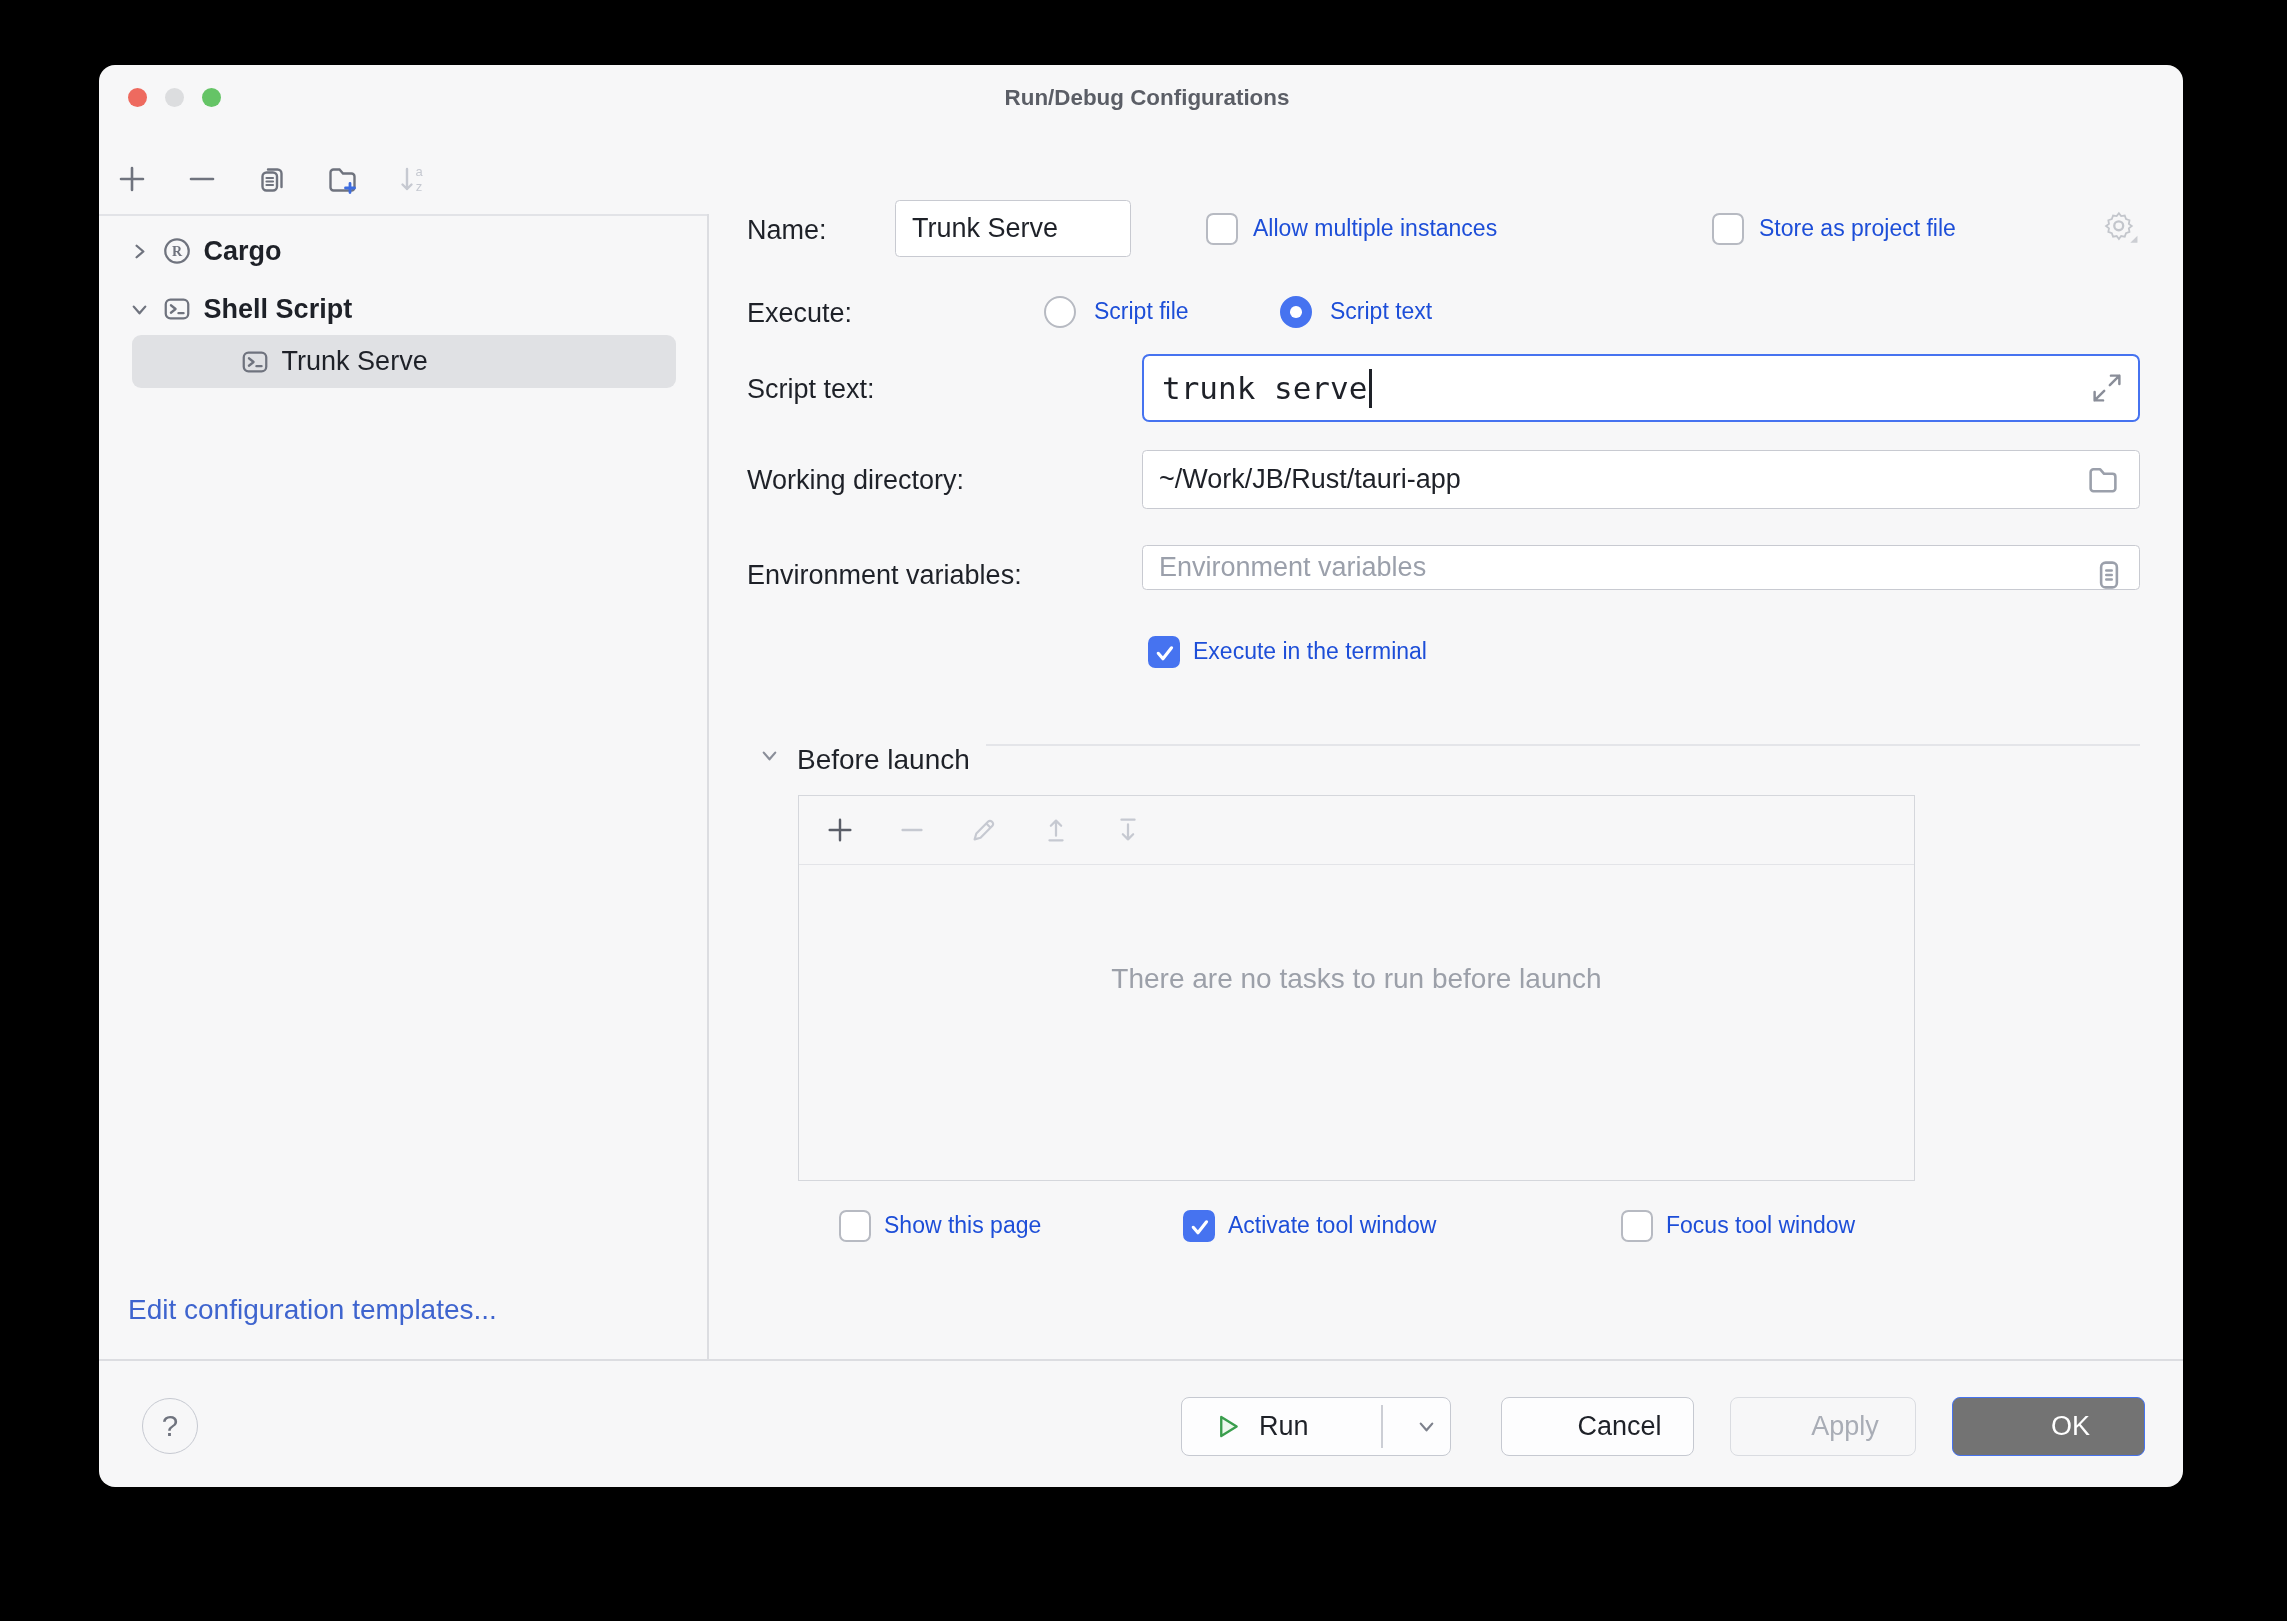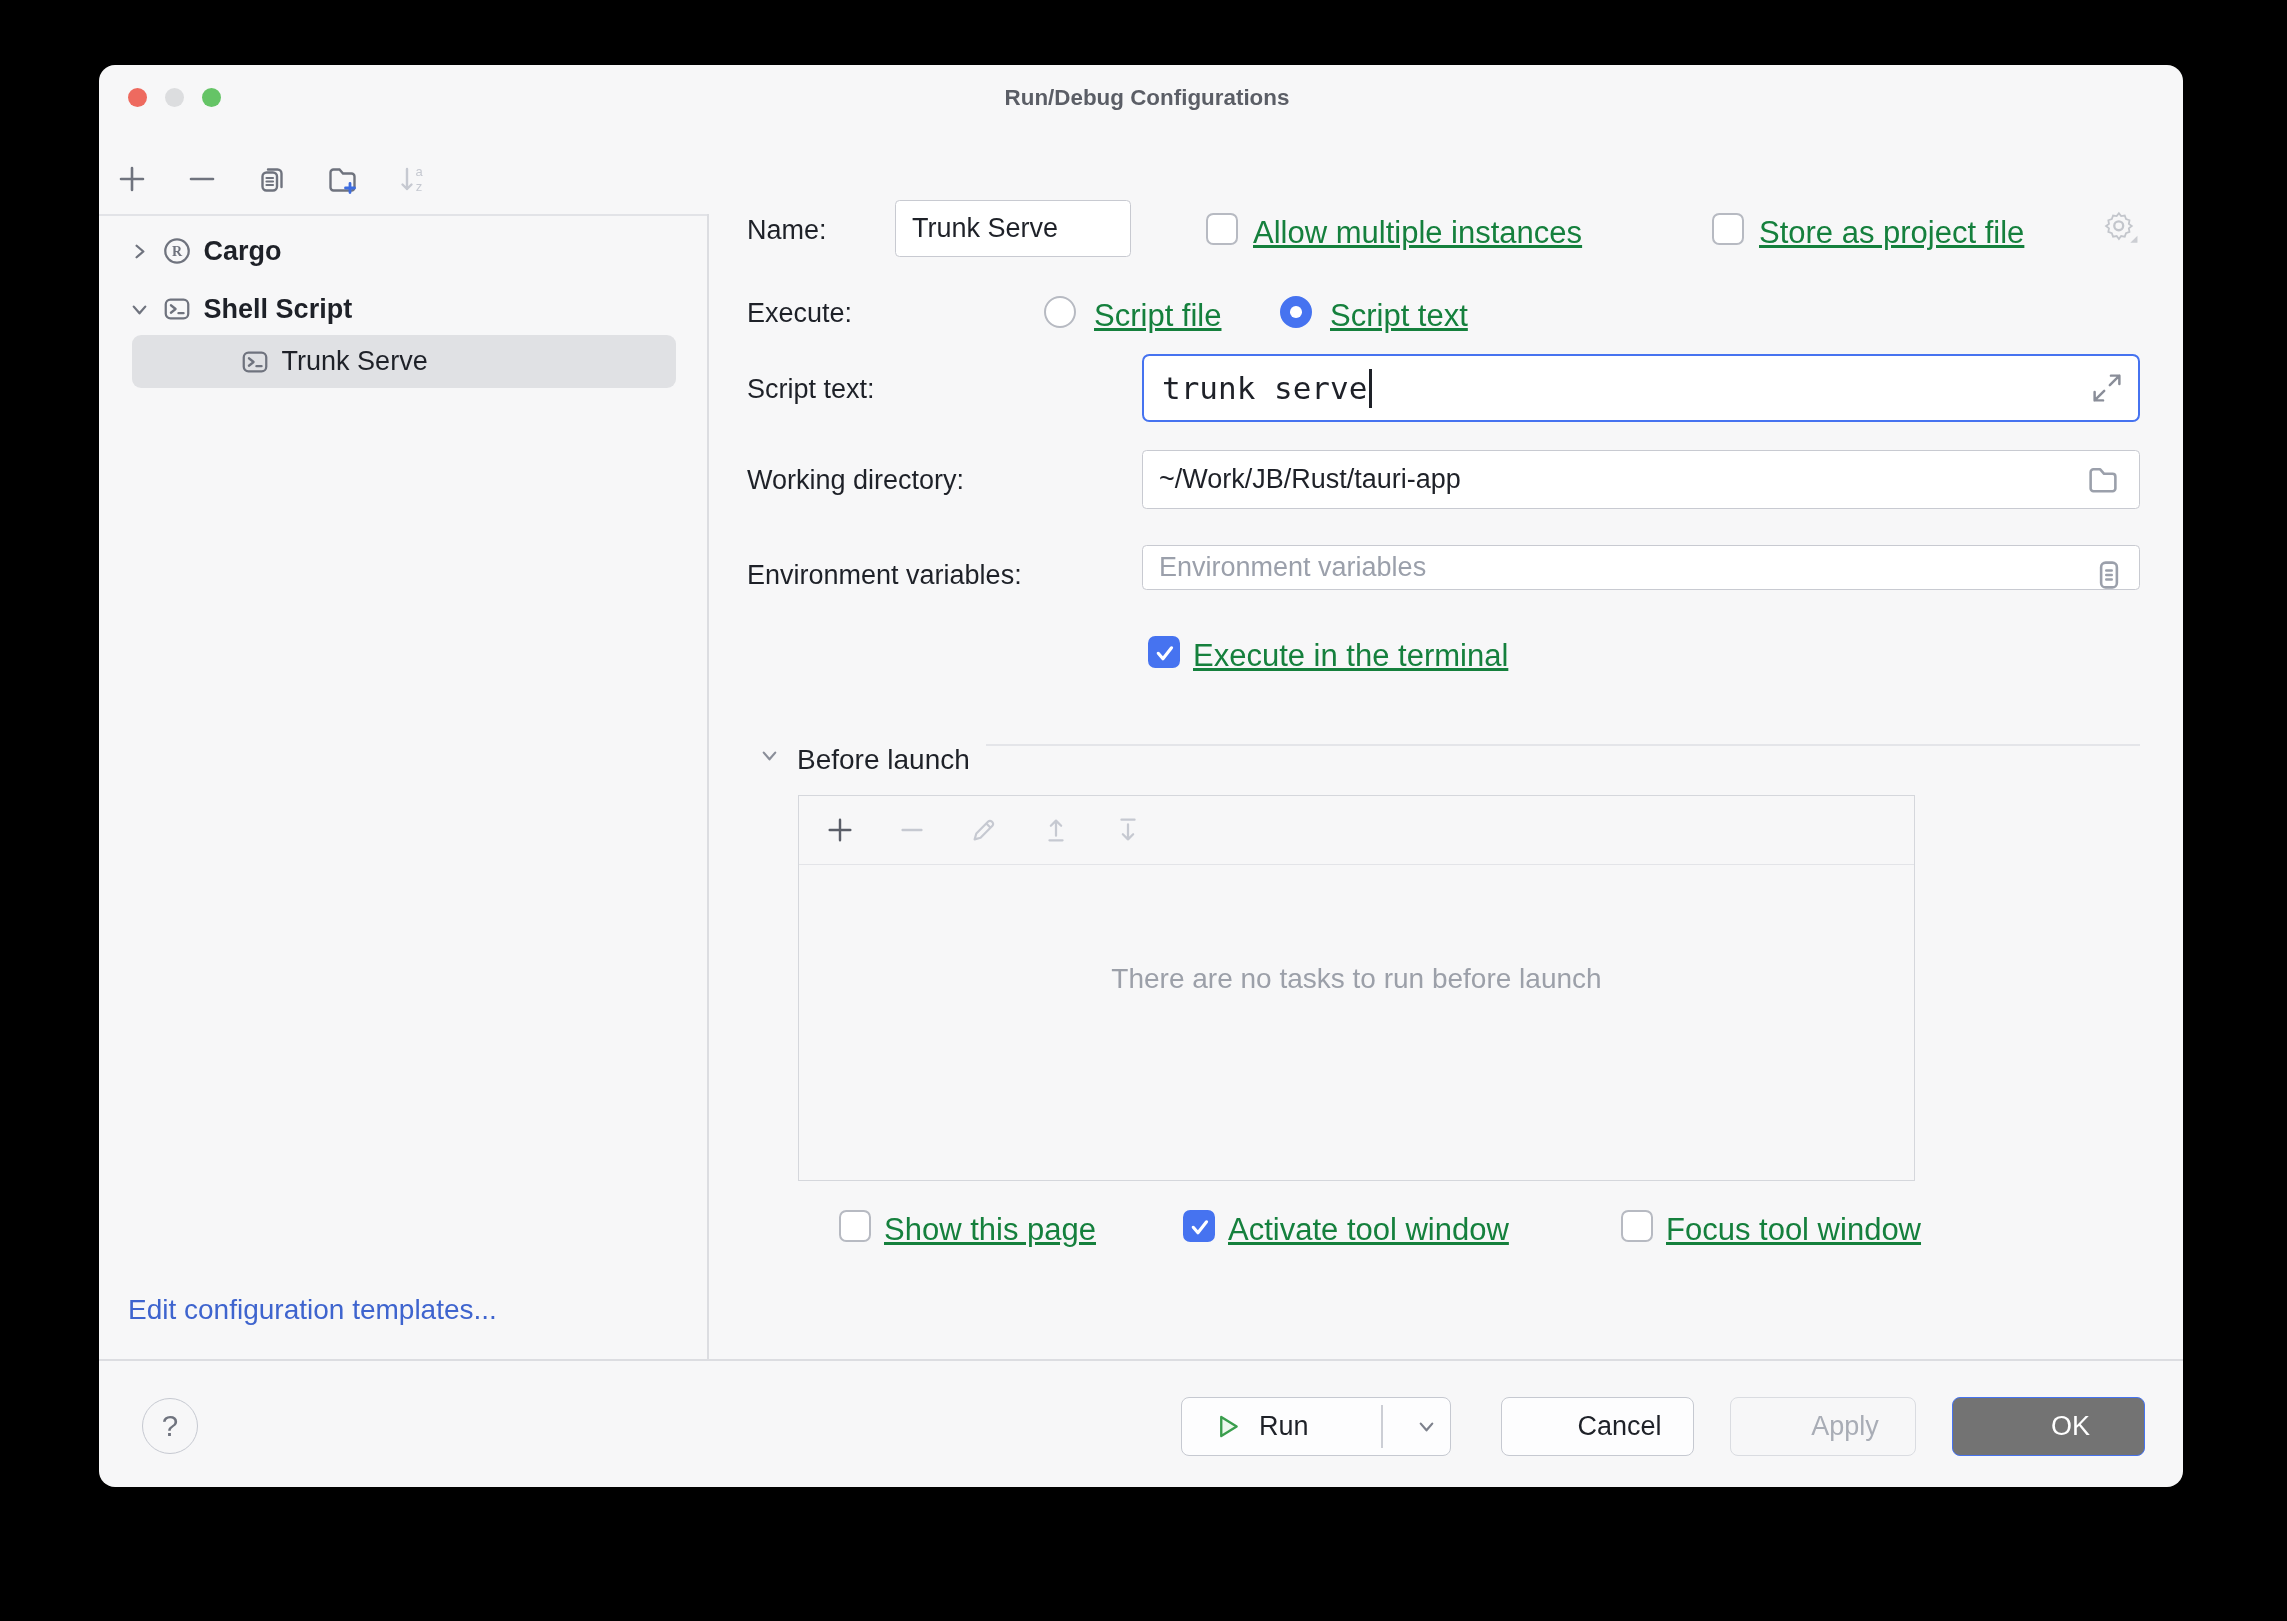--- a/index.html
+++ b/index.html
@@ -64,21 +64,21 @@
     border:2.2px solid #b7bac2;display:inline-flex;align-items:center;justify-content:center;
   }
   .checkbox.checked{background:#4673f0;border-color:#4673f0;}
   .radio{
     width:32px;height:32px;box-sizing:border-box;border-radius:50%;background:#fff;
     border:2.2px solid #b7bac2;display:inline-flex;align-items:center;justify-content:center;
   }
   .radio.selected{background:#4673f0;border-color:#4673f0;}
   .radio.selected::after{content:"";width:11.6px;height:11.6px;border-radius:50%;background:#fff;}
   .abs{position:absolute;}
-  .cb-label{position:absolute;font-size:31px;color:#15803d;text-decoration:underline;}
+  .cb-label{position:absolute;font-size:23px;color:#1d4ed8;}
   
   .bl-header{
     position:absolute;left:659px;top:679px;right:43px;height:36px;
     display:flex;align-items:flex-start;gap:16px;font-size:28px;color:#1e2128;
   }
   .bl-rule{flex:1;height:1.8px;background:#e4e5e9;}
   .bl-panel{
     position:absolute;left:699px;top:730px;width:1117px;height:386px;
     border:1.8px solid #d5d7dc;box-sizing:border-box;
   }

